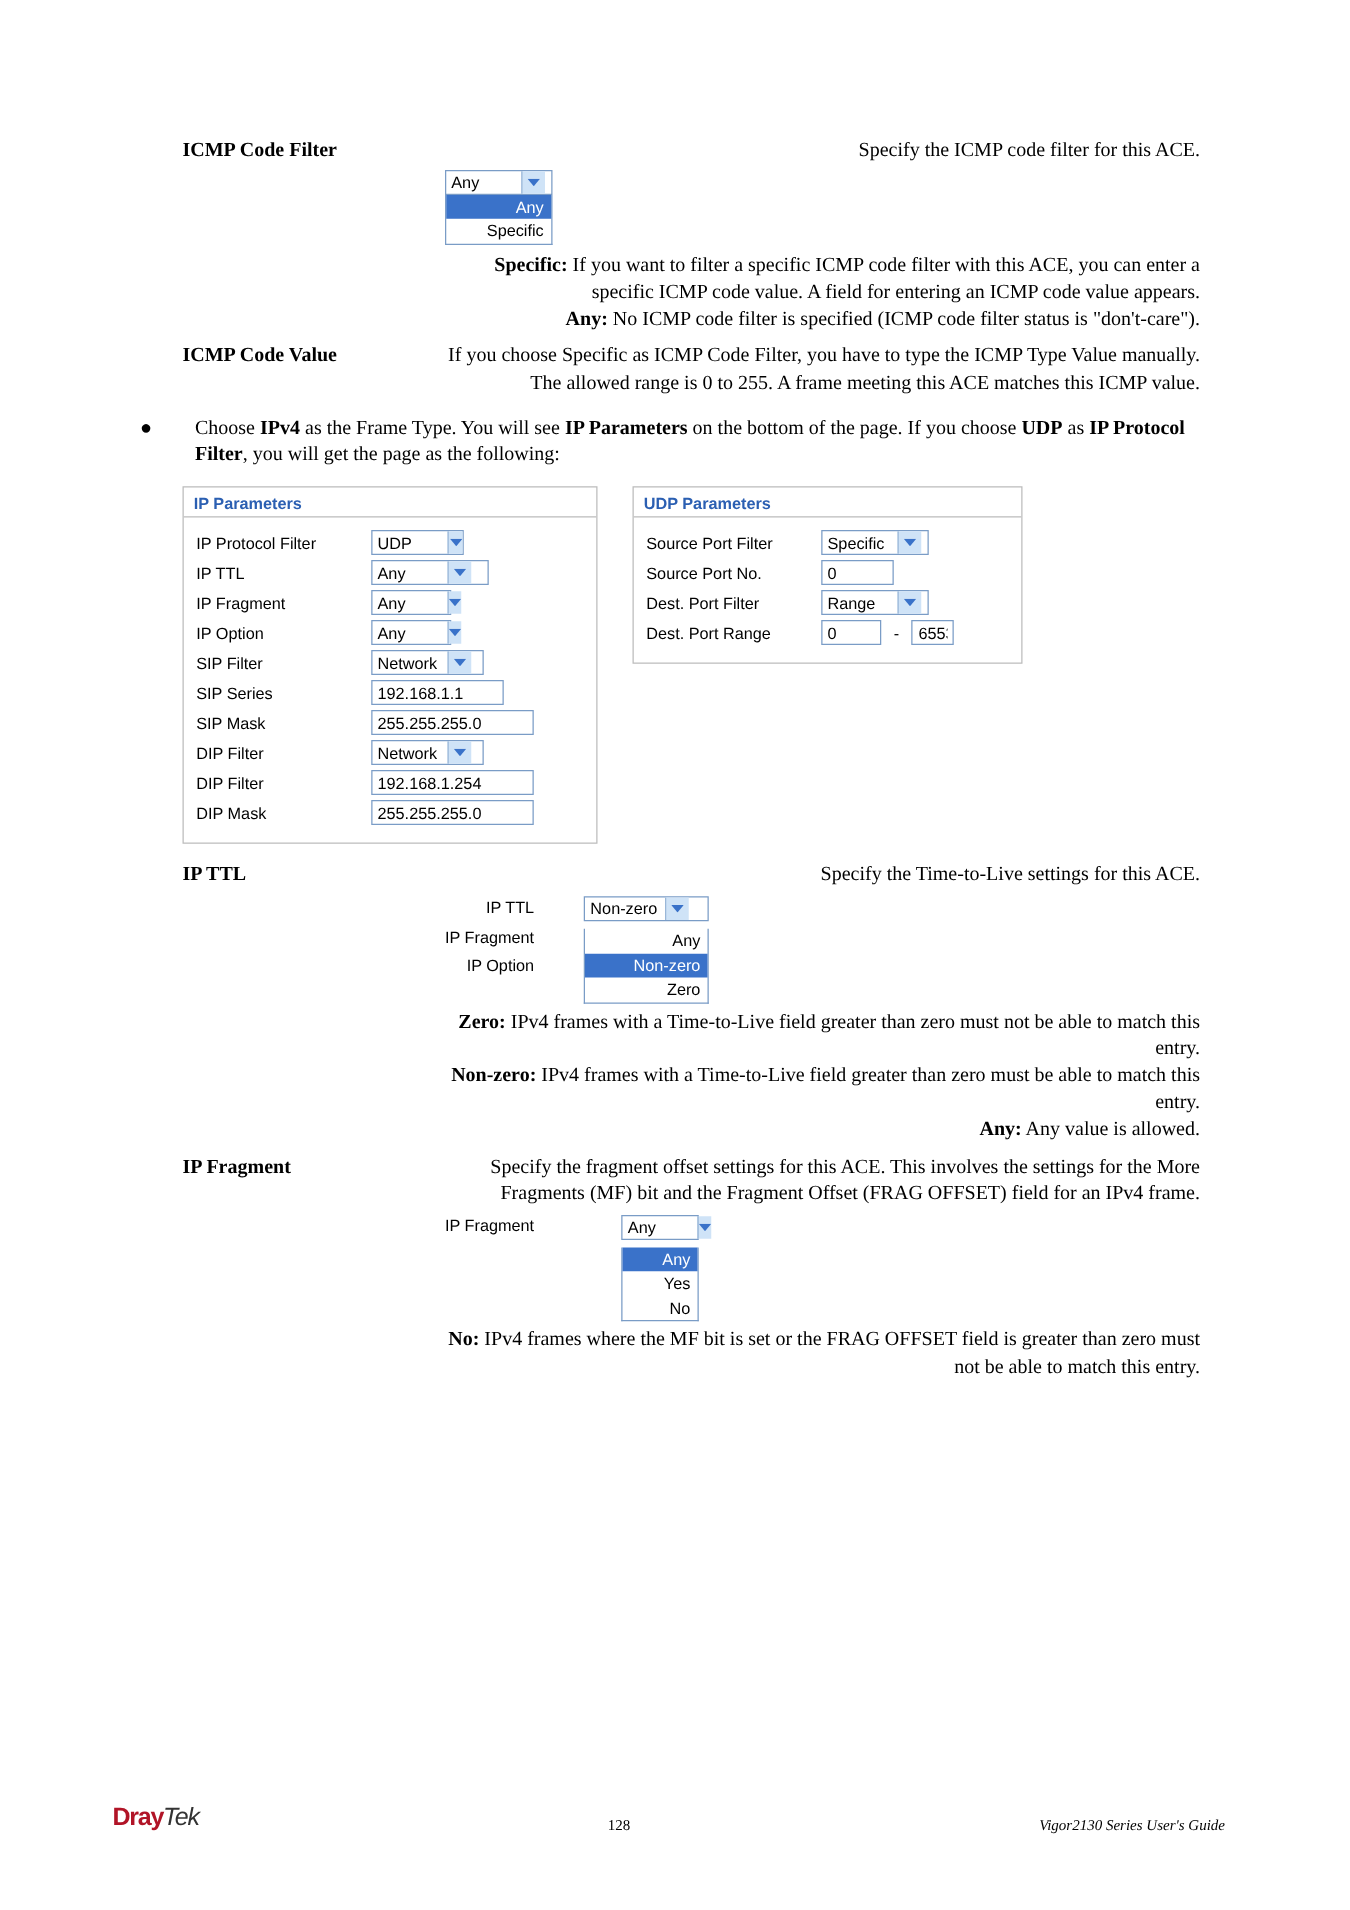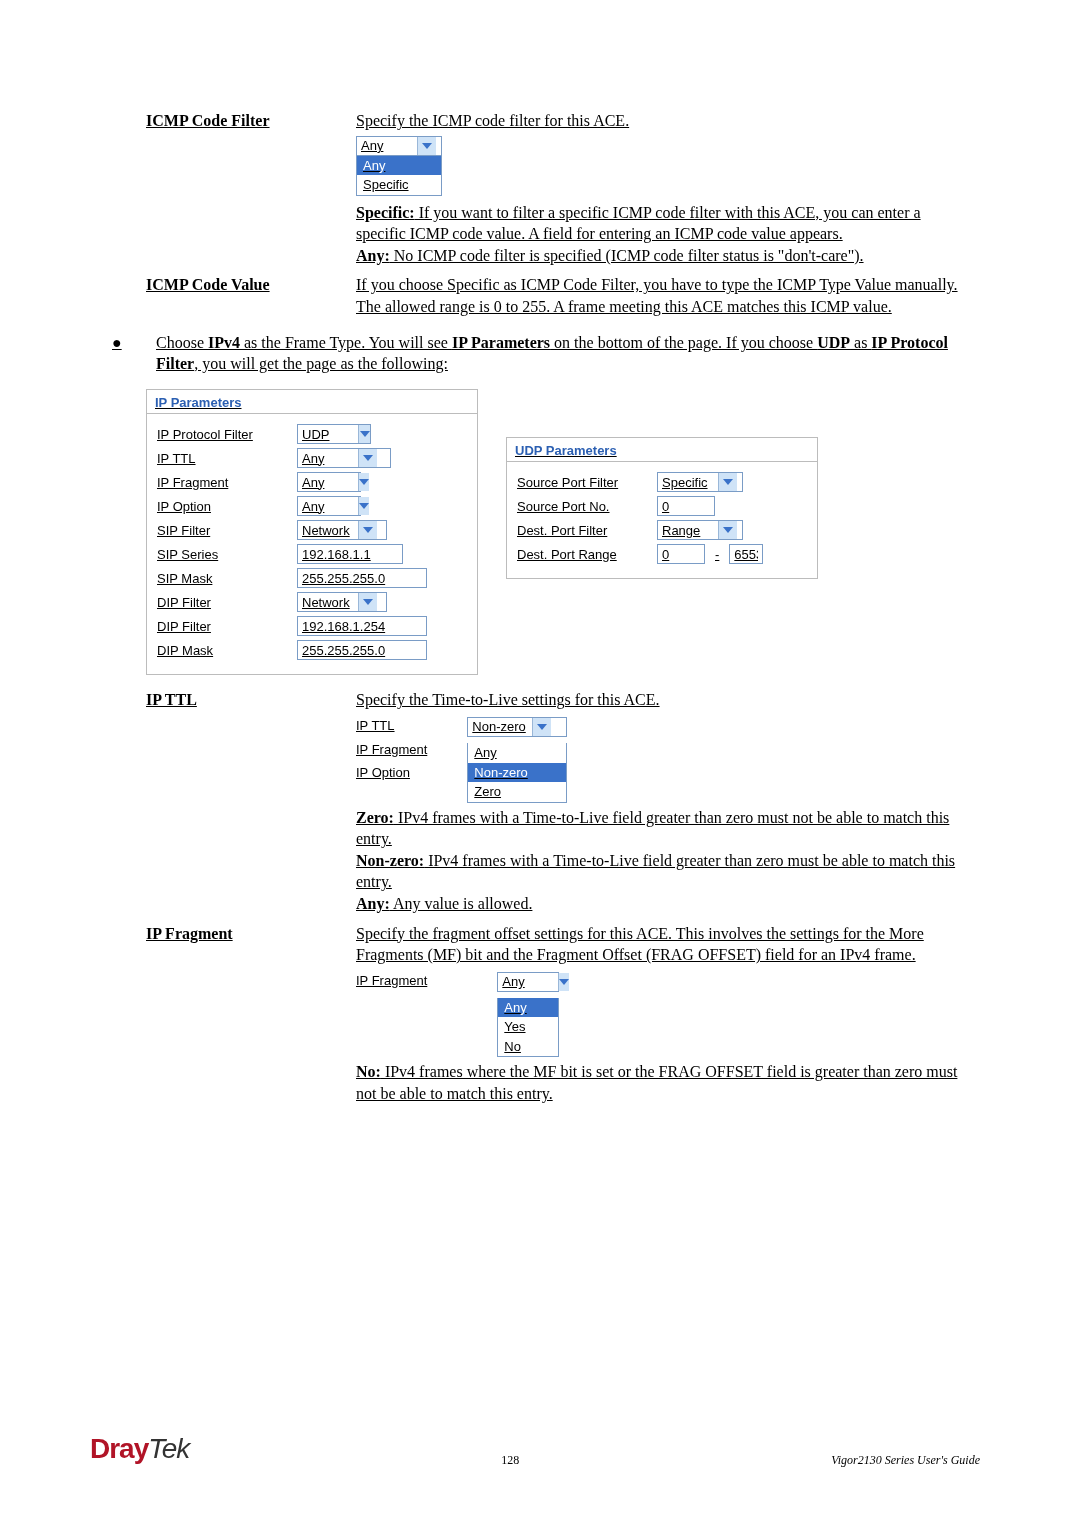--- a/index.html
+++ b/index.html
@@ -10,33 +10,33 @@
     color: #000;
     font-size: 16px;
     line-height: 1.35;
   }
   .page {
     width: 1080px;
     height: 1528px;
     position: relative;
     box-sizing: border-box;
     padding: 110px 120px 60px 100px;
-    text-decoration: underline;
   }
   .section-row {
     display: flex;
     margin-bottom: 8px;
   }
   .label-col {
     width: 210px;
     flex-shrink: 0;
     font-weight: bold;
   }
   .desc-col {
     flex: 1;
+    text-align: right;
   }
   .bullet-row {
     display: flex;
     margin: 14px 0 10px 0;
     padding-left: 12px;
   }
   .bullet-dot {
     width: 44px;
     flex-shrink: 0;
     font-size: 16px;
@@ -128,21 +128,21 @@
     left: 90px;
     right: 100px;
     bottom: 60px;
     display: flex;
     align-items: flex-end;
     justify-content: space-between;
   }
   .logo {
     font-family: Arial, sans-serif;
     font-weight: bold;
-    font-size: 28px;
+    font-size: 20px;
     color: #b11427;
     letter-spacing: -1px;
     margin-top: 27px;
   }
   .logo .thin {
     font-style: italic;
     font-weight: normal;
     color: #333;
   }
   .pnum { font-size: 12px; font-family: "Times New Roman", serif; }
@@ -287,21 +287,21 @@
             <span class="plabel">DIP Filter</span>
           <input class="txtin" style="width: 130px;" value="192.168.1.254">
           </div>
         <div class="prow">
             <span class="plabel">DIP Mask</span>
           <input class="txtin" style="width: 130px;" value="255.255.255.0">
           </div>
       </div>
     </div>
 
-    <div class="panel" style="width:310px; align-self:flex-start;margin-top:48px;">
+    <div class="panel" style="width:310px; align-self:flex-start;">
       <div class="panel-title">UDP Parameters</div>
       <div class="panel-body">
         <div class="prow">
             <span class="plabel">Source Port Filter</span>
           <span class="selbox" style="width:86px;">
               <span class="seltxt">Specific</span>
               <span class="selbtn">
                 <svg width="10" height="6">
                   <polygon points="0,0 10,0 5,6" fill="#3a72c9"></polygon>
                 </svg>

